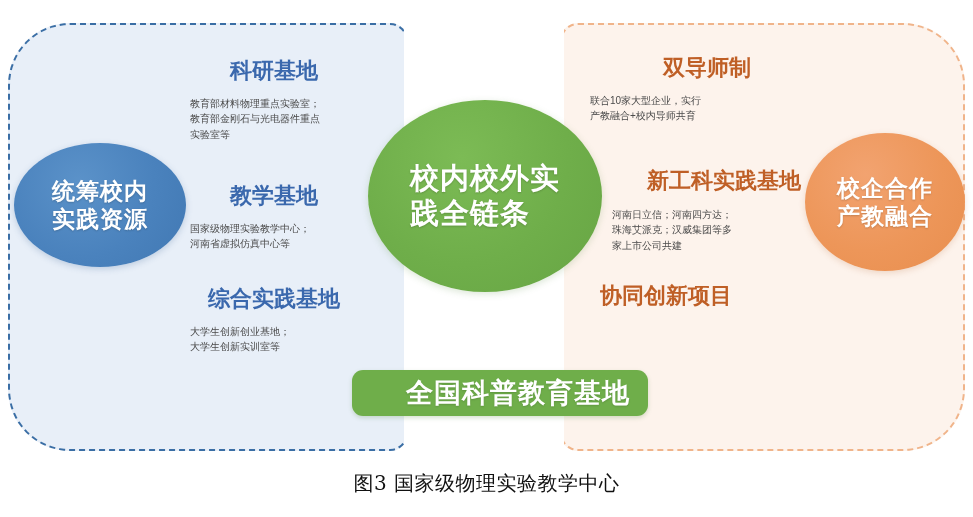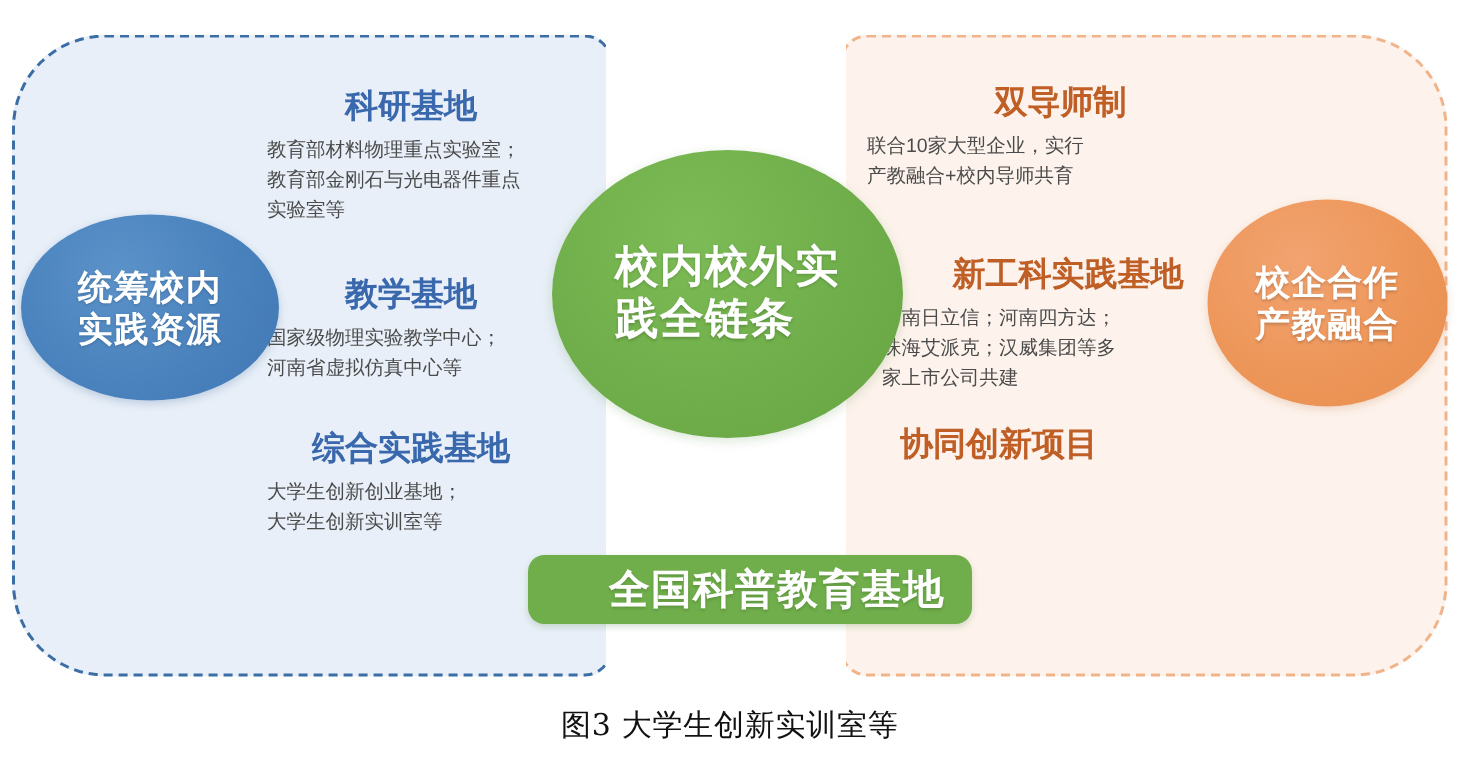--- a/index.html
+++ b/index.html
@@ -120,43 +120,43 @@
 
   
   .block { position: absolute; }
   .blk-head {
     font-size: 22px;
     font-weight: bold;
     line-height: 1.18;
     margin: 0 0 6px 0;
   }
   .blk-body {
-    font-size: 13px;
+    font-size: 10px;
     line-height: 1.55;
     color: #4b4b4b;
-    margin: 0;
+    margin: 12px;
     white-space: pre-line;
   }
   .left .blk-head  { color: #3a68ad; font-family: Liberation Serif, serif; }
   .right .blk-head { color: #bf5f26; }
 
   .ta-center { text-align: center; }
   .ta-left   { text-align: left; }
 
   
   #blk-research { left: 150px; top: 58px;  width: 248px; }
   #blk-teaching { left: 150px; top: 183px; width: 248px; }
   #blk-compreh  { left: 150px; top: 286px; width: 248px; }
   #blk-research .blk-body,
   #blk-teaching .blk-body,
   #blk-compreh  .blk-body { padding-left: 28px; }
 
   
   #blk-dualmentor { left: 578px; top: 55px;  width: 258px; text-align: center; }
-  #blk-newengin   { left: 578px; top: 170px; width: 268px; }
+  #blk-newengin   { left: 590px; top: 170px; width: 268px; font-family: Liberation Mono, monospace; }
   #blk-coinnov    { left: 578px; top: 283px; width: 290px; }
   #blk-newengin .blk-body  { padding-left: 10px; }
   #blk-coinnov  .blk-body  { padding-left: 28px; }
   #blk-coinnov  .blk-head  { padding-left: 22px; }
 
   
   #caption {
     position: absolute;
     left: 0;
     top: 470px;
@@ -227,15 +227,15 @@
 
   <div class="ellipse" id="ellipse-right">
     <span style="white-space:pre-line">校企合作
 产教融合</span>
   </div>
 
   <div id="banner">
     <span>全国科普教育基地</span>
   </div>
 
-  <div id="caption">图3 大学生创新实训室等</div>
+  <div id="caption">图3 国家级物理实验教学中心</div>
 
 </div>
 
 </body></html>

